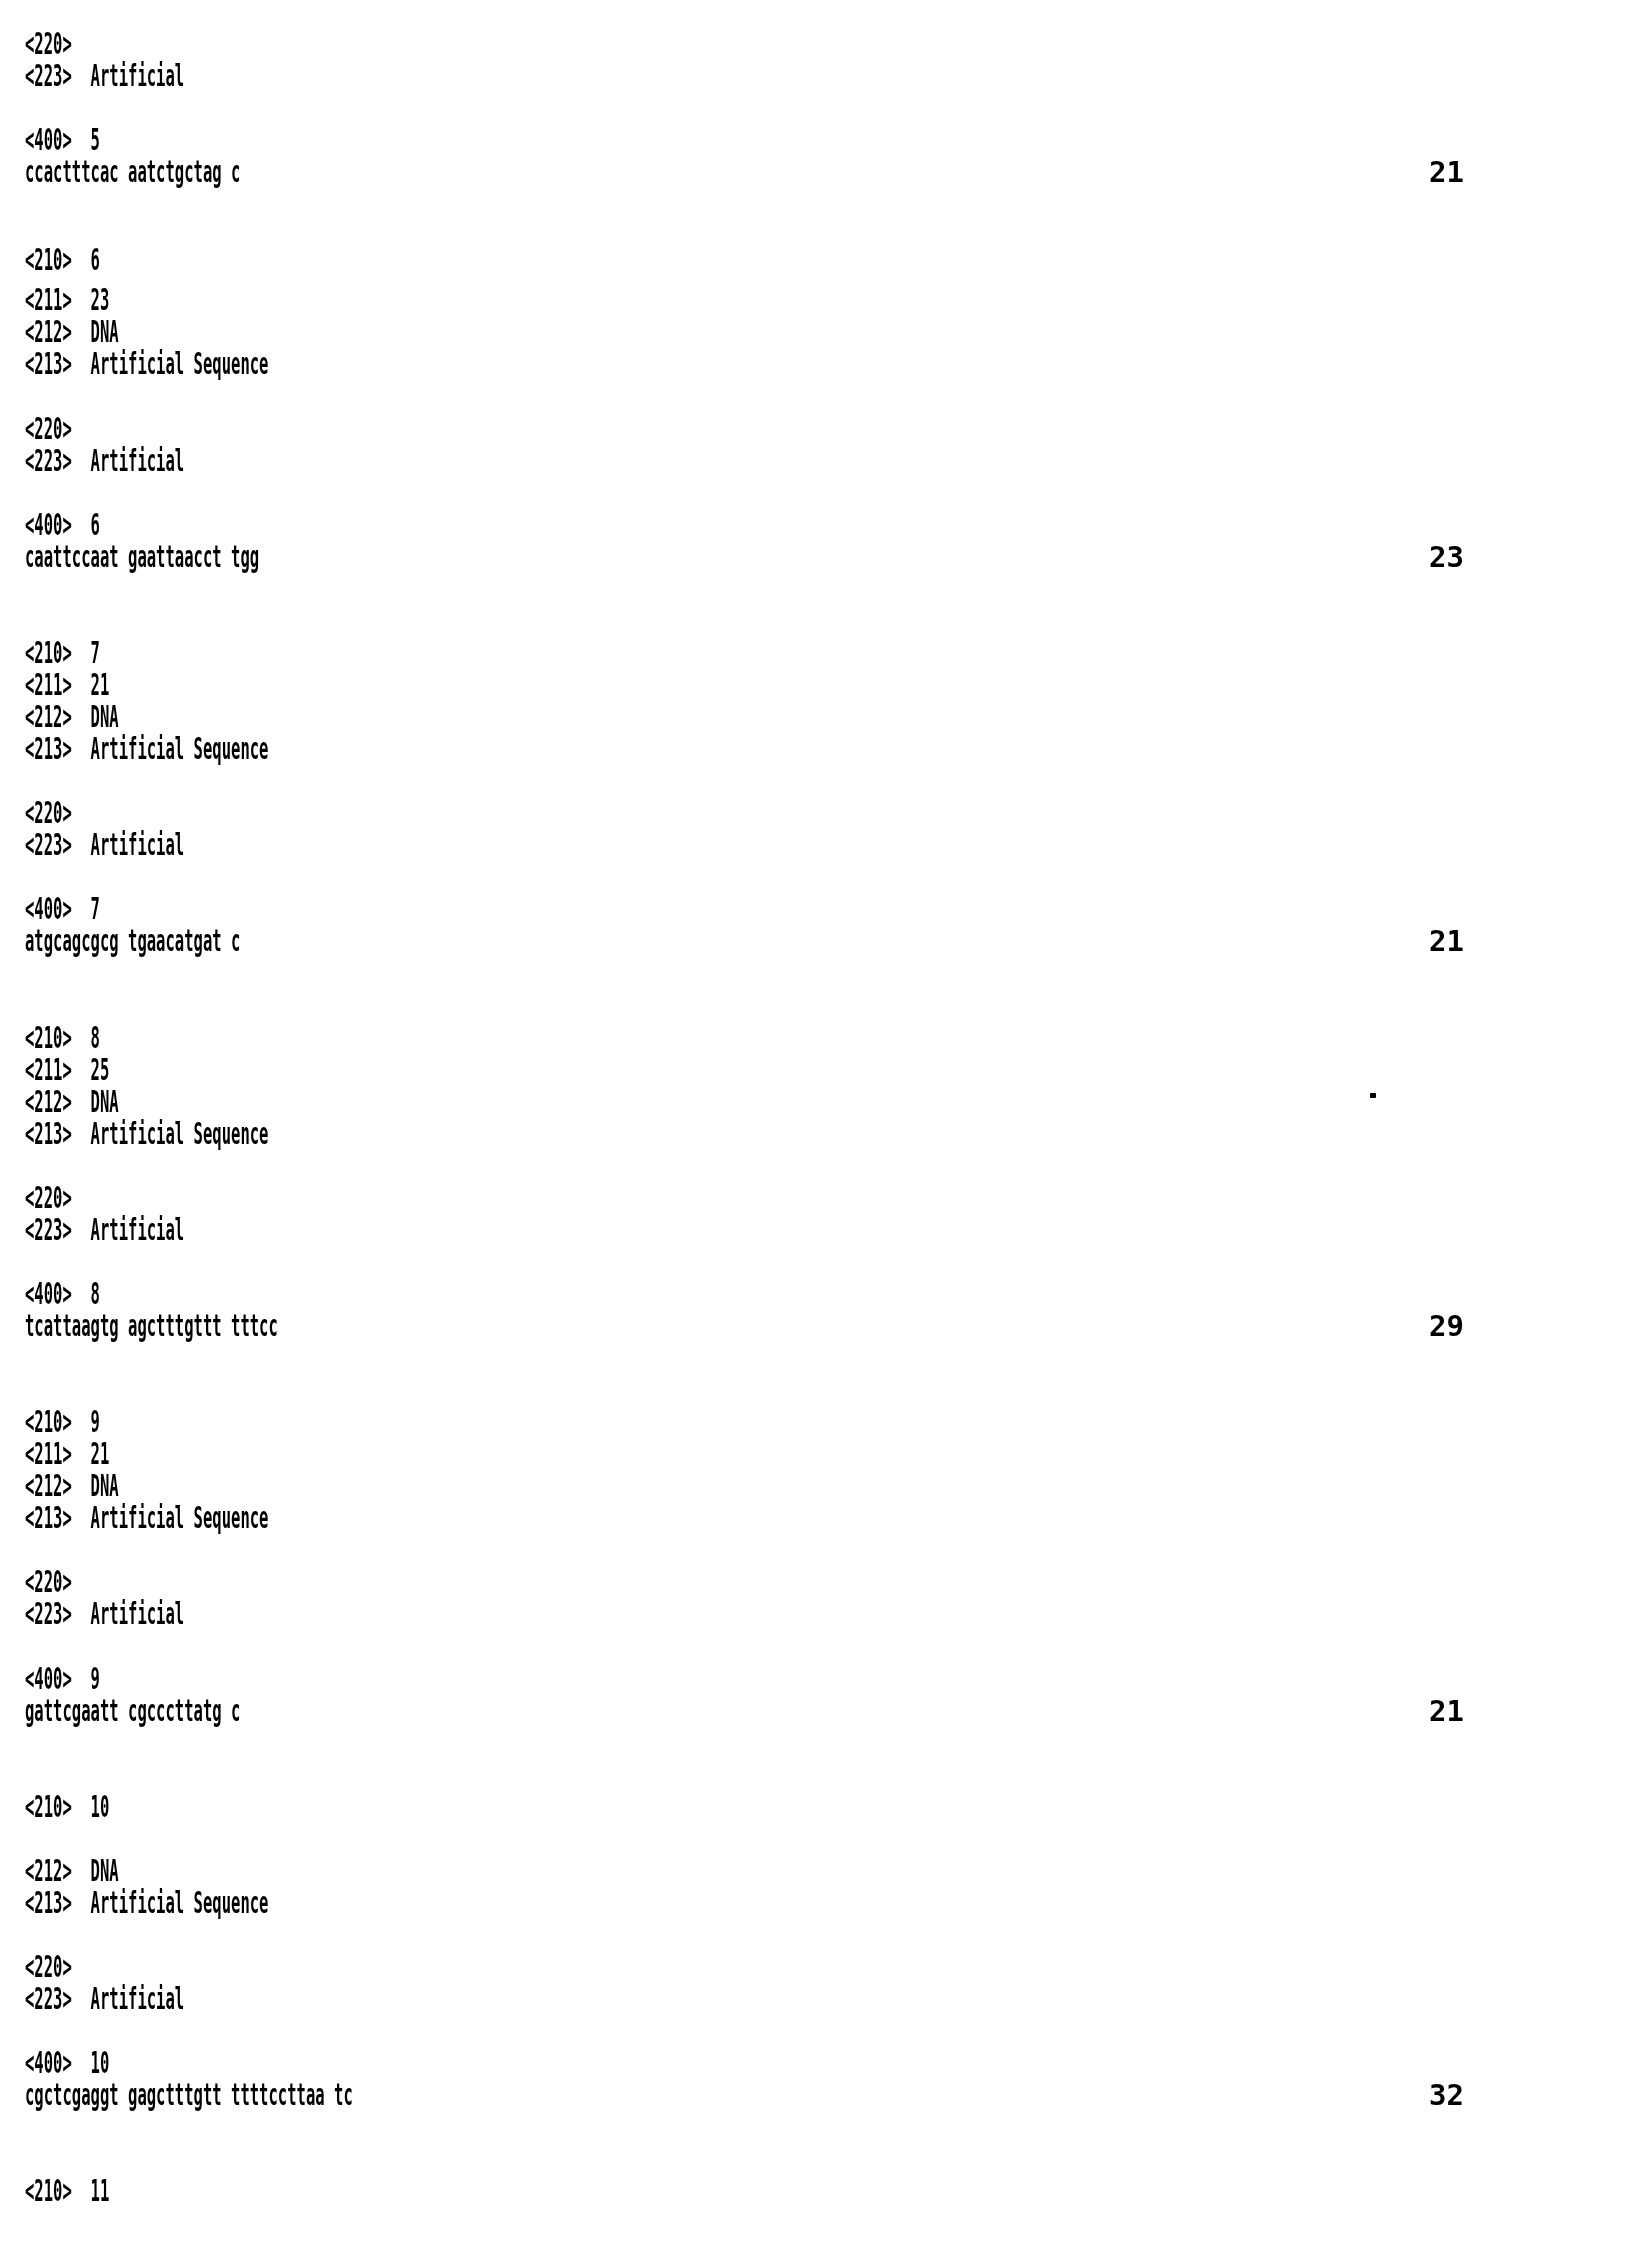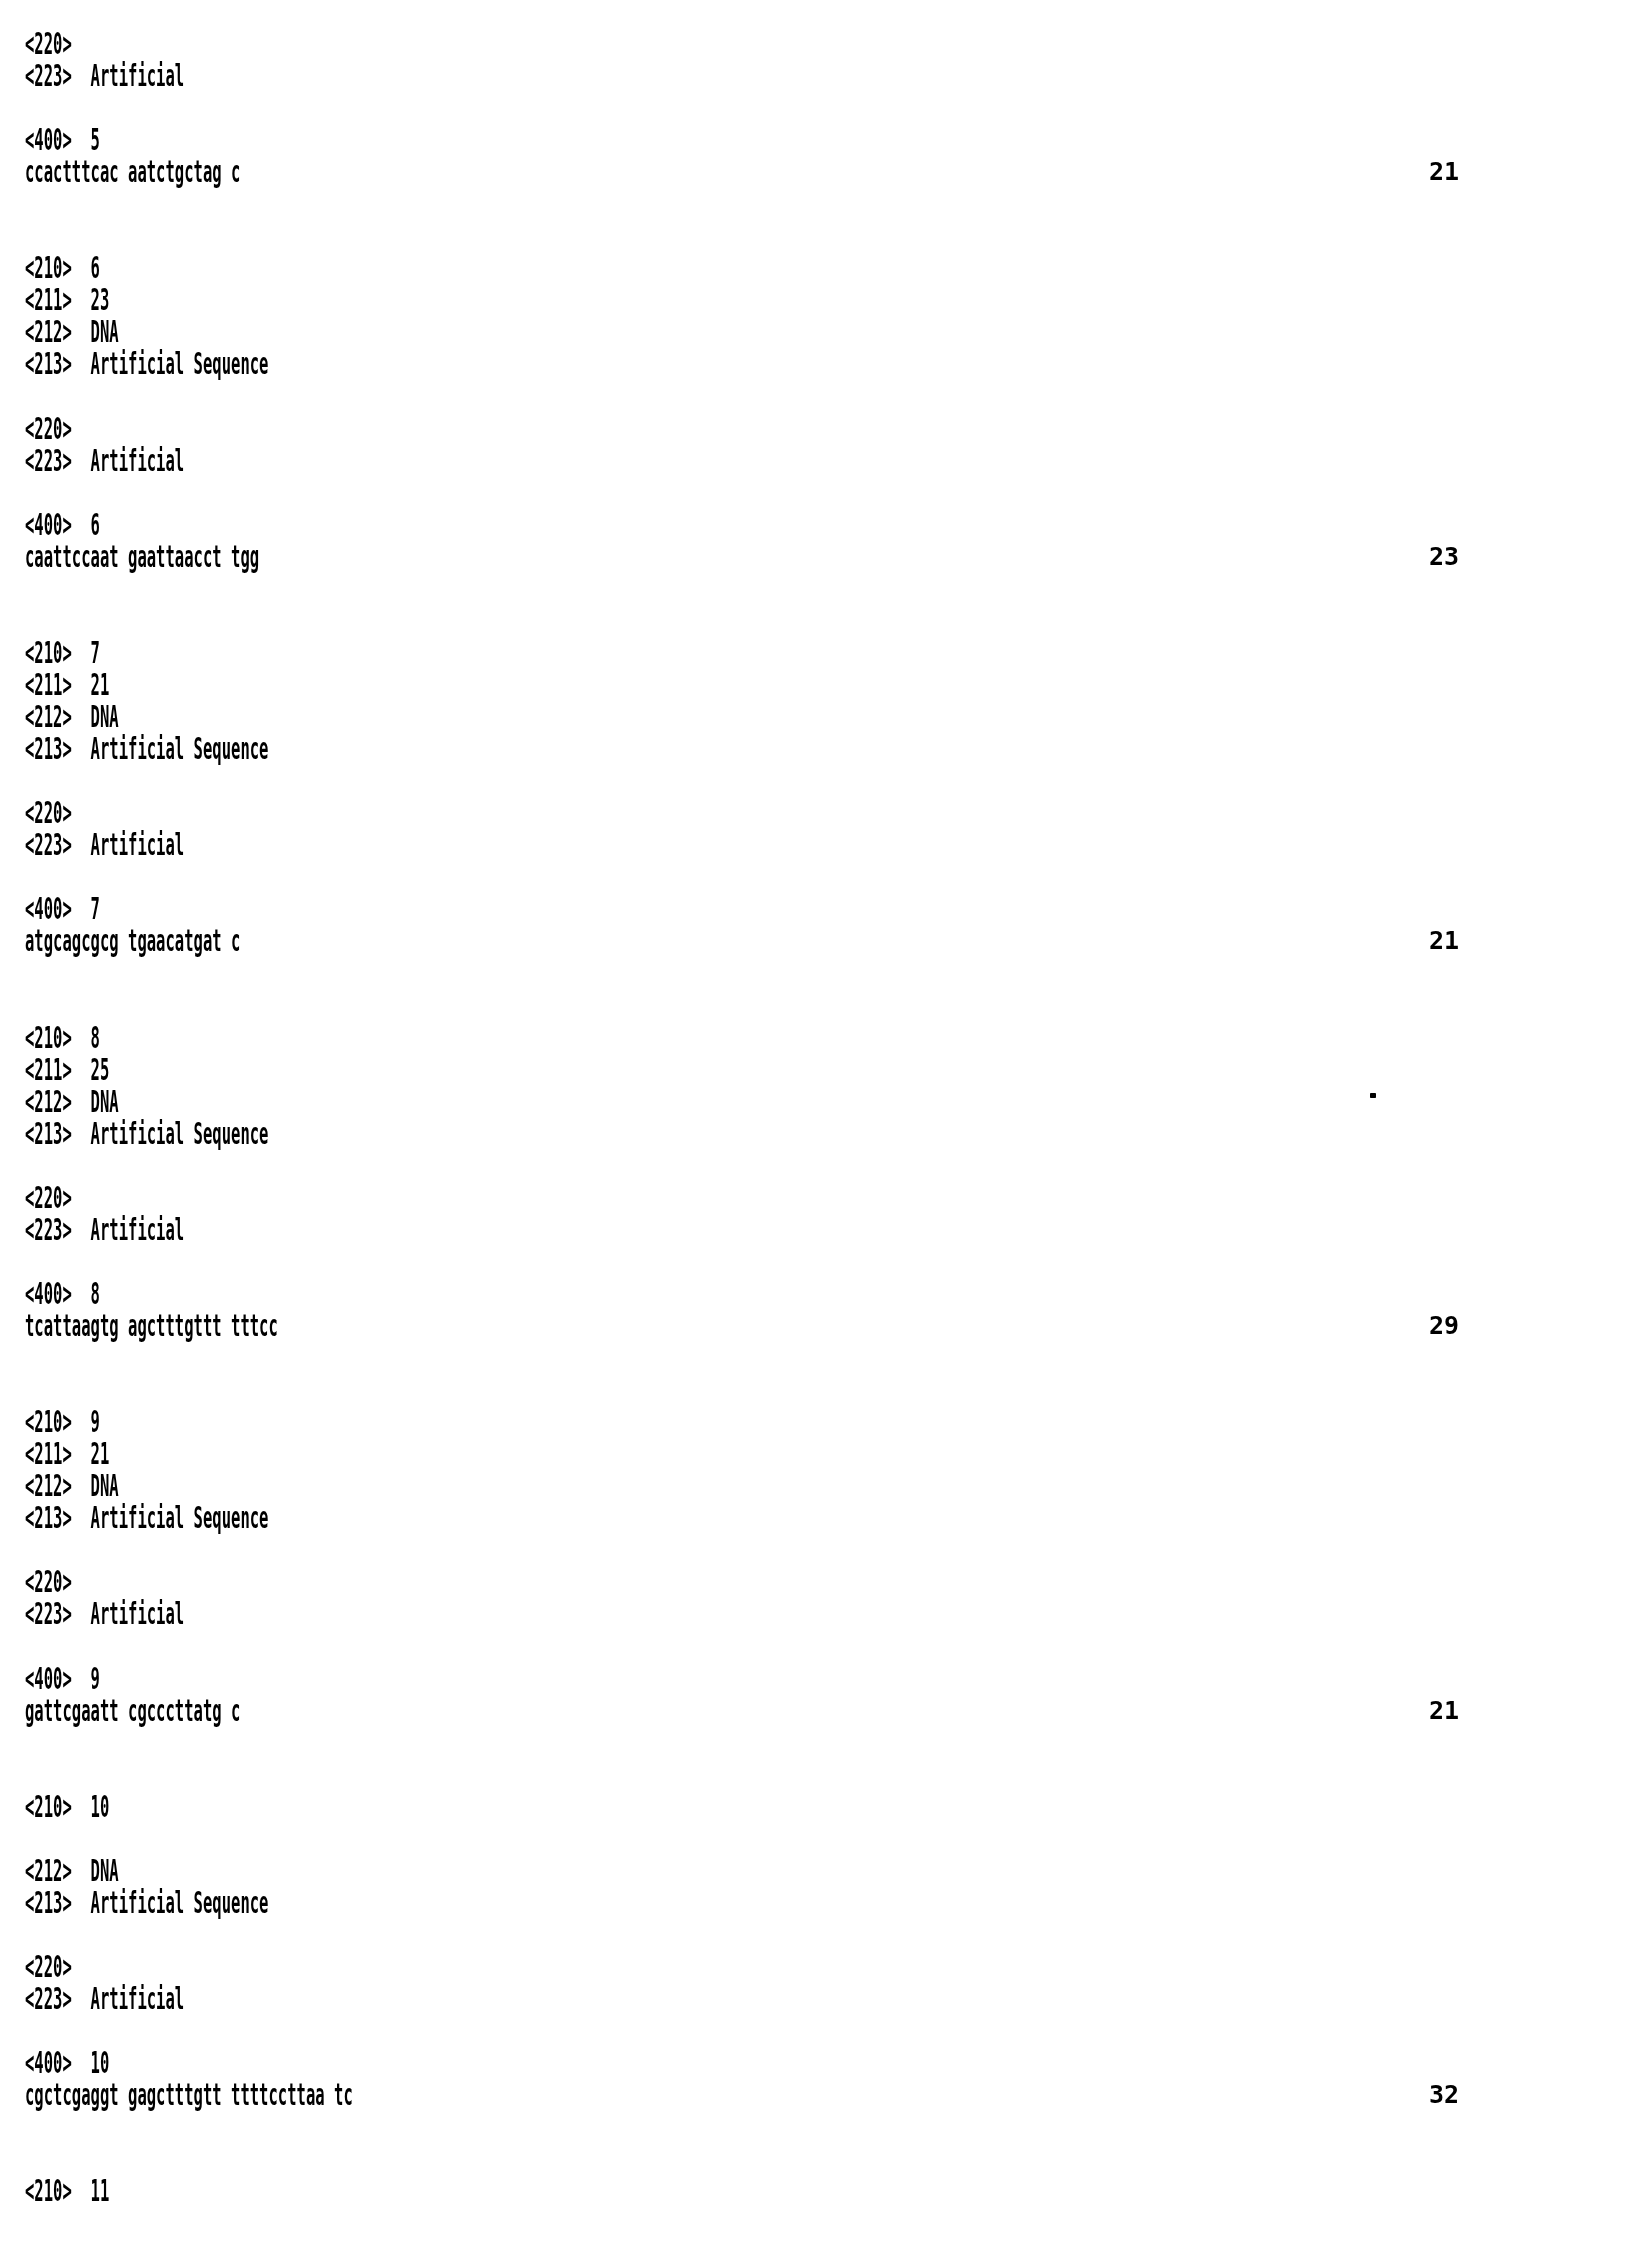--- a/index.html
+++ b/index.html
@@ -46,21 +46,21 @@
     color: #000000;
     white-space: pre;
     transform: scaleX(0.51);
     transform-origin: 0 0;
   }
   .line-number {
     position: absolute;
     left: 1429px;
     top: 0;
     font-family: "DejaVu Sans Mono", monospace;
-    font-size: 25px;
+    font-size: 29px;
     font-weight: bold;
     line-height: 32px;
     color: #000000;
     white-space: pre;
   }
   .ink-speck {
     position: absolute;
     left: 1370px;
     top: 1093px;
     width: 6px;
@@ -83,21 +83,21 @@
 
   </div>
       <div class="row" style="top: 124px;">
     <span class="line-text">&lt;400&gt;  5</span>
 
   </div>
       <div class="row" style="top: 156px;">
     <span class="line-text">ccactttcac aatctgctag c</span>
     <span class="line-number">21</span>
   </div>
-      <div class="row" style="top: 252px; text-align: center;">
+      <div class="row" style="top: 244px; text-align: center;">
     <span class="line-text">&lt;210&gt;  6</span>
 
   </div>
       <div class="row" style="top: 284px;">
     <span class="line-text">&lt;211&gt;  23</span>
 
   </div>
       <div class="row" style="top: 316px;">
     <span class="line-text">&lt;212&gt;  DNA</span>
 

